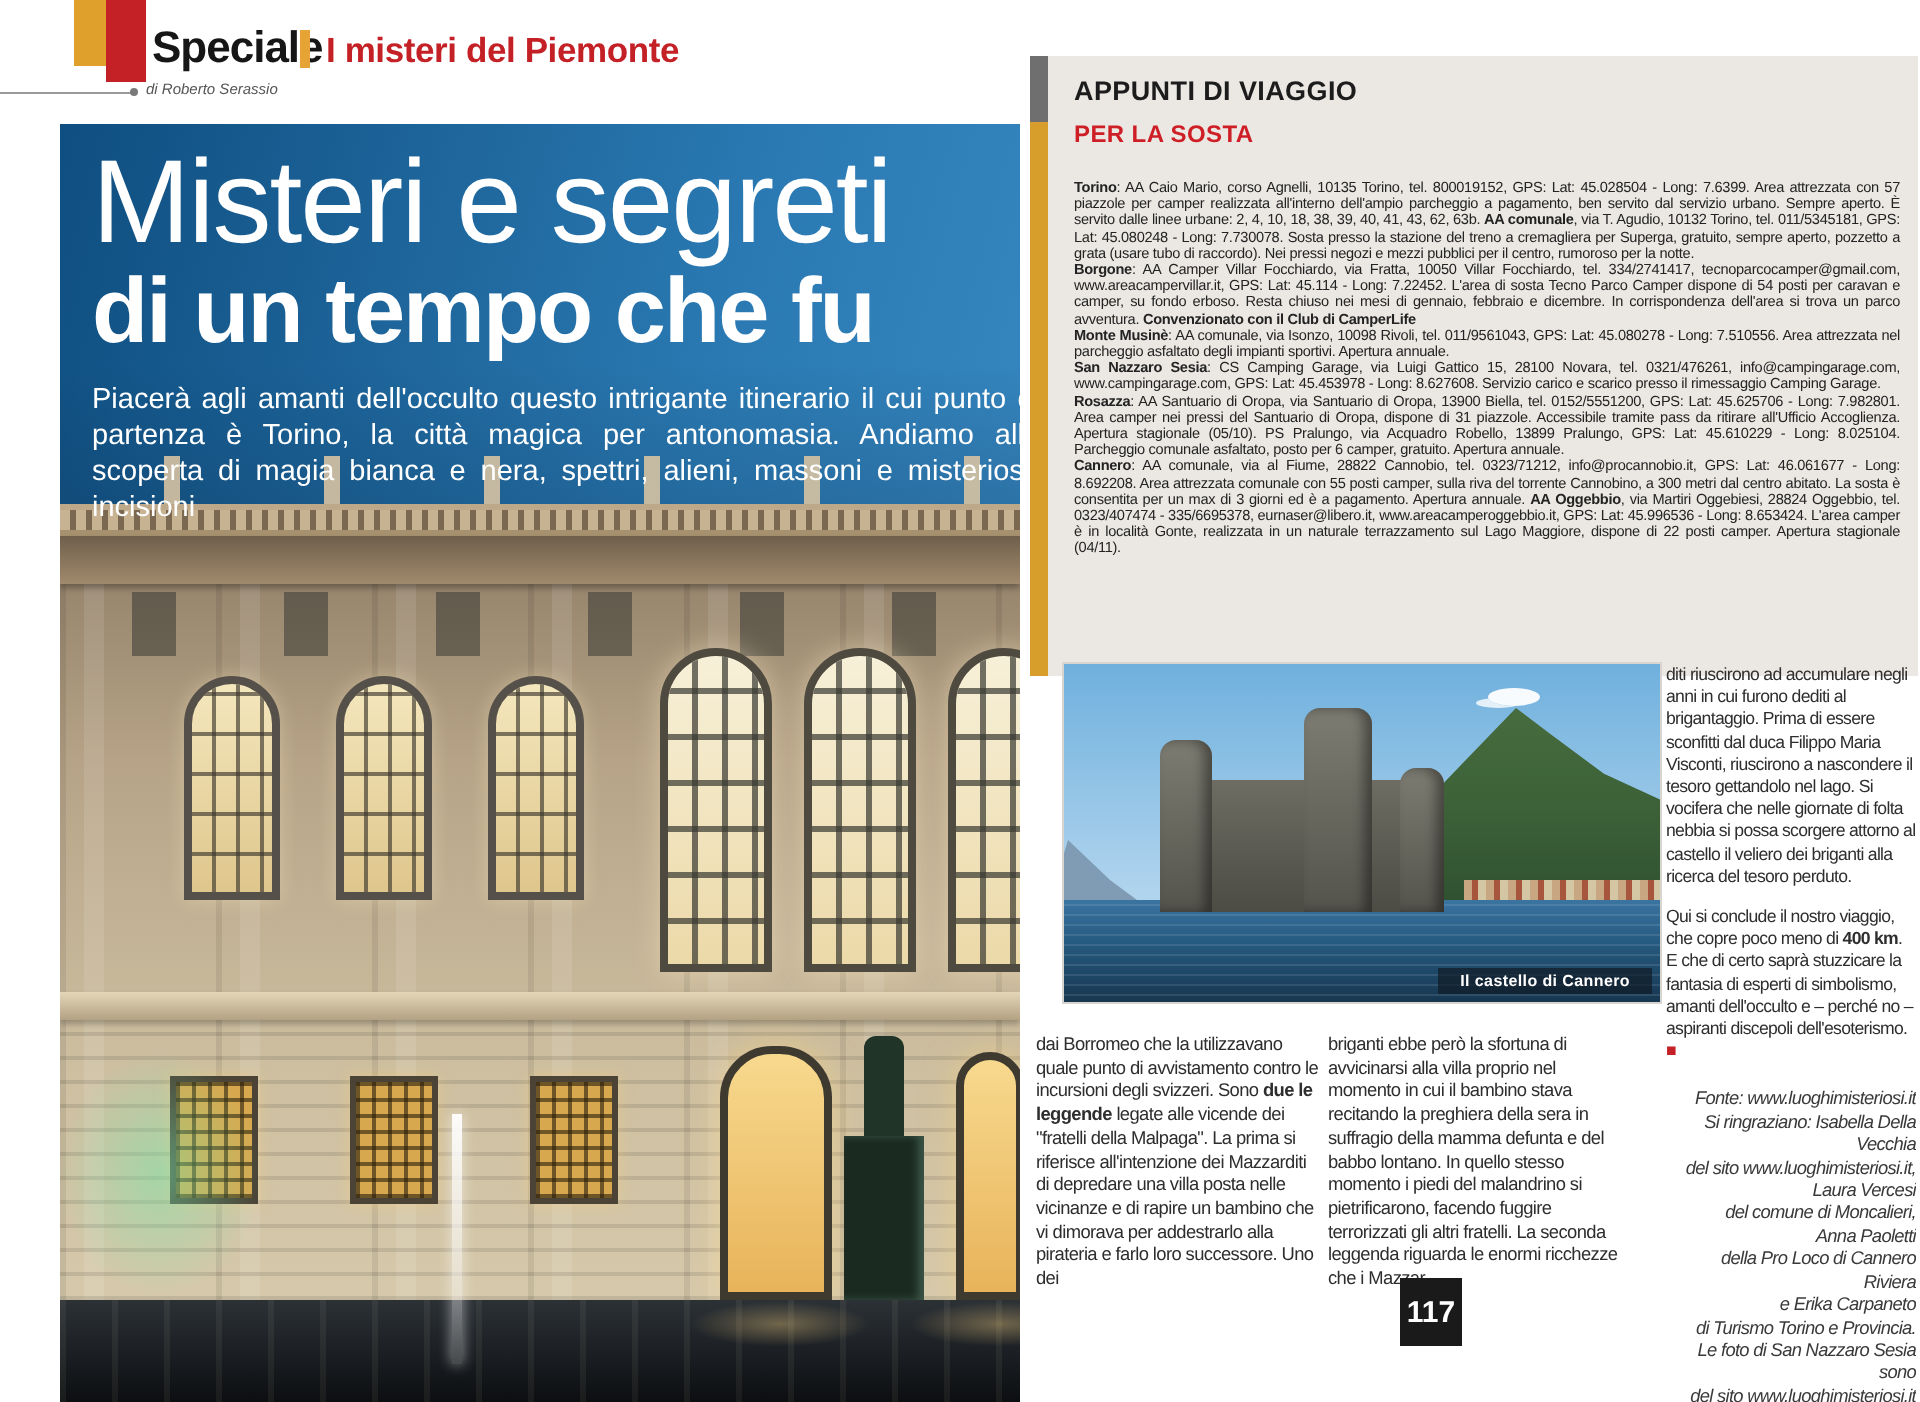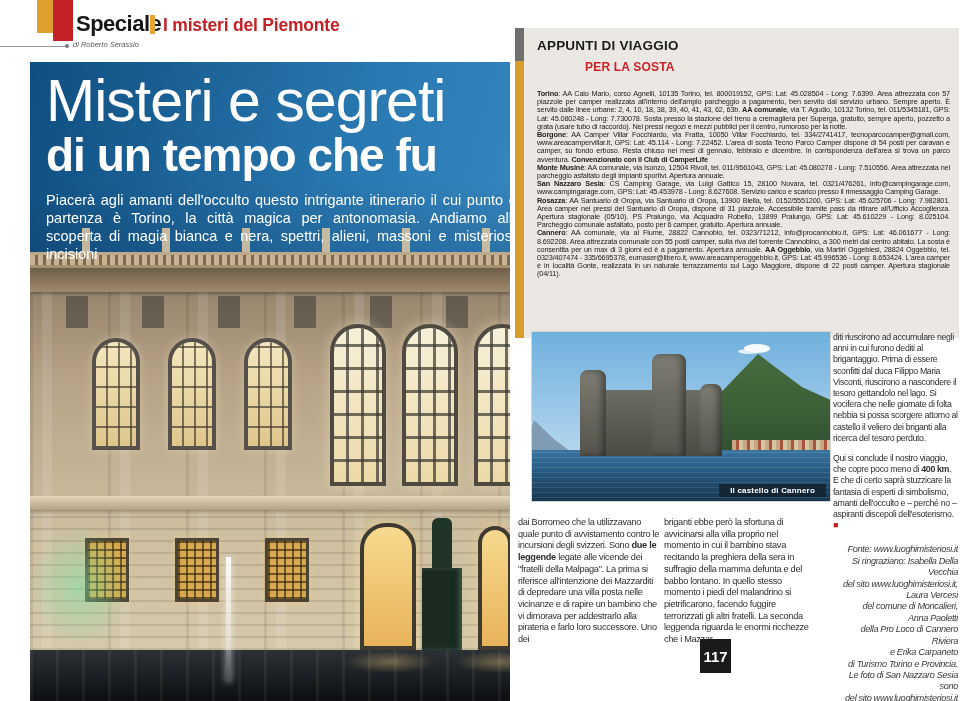--- a/index.html
+++ b/index.html
@@ -73,21 +73,21 @@
   .title-l1{font-size:59px;font-weight:400;letter-spacing:-1px;line-height:1.0;}
   .title-l2{font-size:46px;font-weight:bold;letter-spacing:-1px;line-height:1.05;}
   .intro{margin-top:12px;font-size:14.5px;line-height:18px;width:474px;text-align:justify;}
 
   
   .appunti{position:absolute;left:515px;top:28px;width:444px;height:310px;background:#ebe8e3;overflow:hidden;}
   .bar-gray{position:absolute;left:0;top:0;width:9px;height:33px;background:#6f6f6f;}
   .bar-gold{position:absolute;left:0;top:33px;width:9px;height:277px;background:#d79e2c;}
   .app-inner{position:absolute;left:9px;top:0;right:0;bottom:0;padding:10px 9px 6px 13px;}
   .app-title{font-size:13.5px;font-weight:bold;color:#1c1c1c;letter-spacing:0.2px;}
-  .app-sub{font-size:12px;font-weight:bold;color:#ce1f27;margin-top:7px;letter-spacing:0.2px;margin-left:48px;}
+  .app-sub{font-size:12px;font-weight:bold;color:#ce1f27;margin-top:7px;letter-spacing:0.2px;}
   .app-body{margin-top:16px;font-size:7.3px;line-height:8.2px;letter-spacing:-0.15px;color:#232323;text-align:justify;}
   .app-body p{margin:0;}
   .b{font-weight:bold;}
   .r{color:#c42127;}
 
   
   .castle{position:absolute;left:531px;top:331px;width:300px;height:171px;overflow:hidden;border:1px solid #d8d5d0;background:#8ec4e8;}
   .c-sky{position:absolute;inset:0;background:linear-gradient(180deg,#6fb0dd 0%,#a9d0ec 60%,#cde4f2 100%);}
   .c-cloud{position:absolute;left:212px;top:12px;width:26px;height:9px;border-radius:50%;background:rgba(255,255,255,.95);box-shadow:-8px 3px 0 -2px rgba(255,255,255,.8);}
   .c-far{position:absolute;left:-10px;top:78px;width:60px;height:50px;background:#7f9cb4;clip-path:polygon(0 100%,20% 20%,55% 60%,100% 100%);}
@@ -185,21 +185,21 @@
 
   <div class="appunti">
     <div class="bar-gray"></div>
     <div class="bar-gold"></div>
     <div class="app-inner">
       <div class="app-title">APPUNTI DI VIAGGIO</div>
       <div class="app-sub">PER LA SOSTA</div>
       <div class="app-body">
           <p><span class="b">Torino</span><span>: AA Caio Mario, corso Agnelli, 10135 Torino, tel. 800019152, GPS: Lat: 45.028504 - Long: 7.6399. Area attrezzata con 57 piazzole per camper realizzata all'interno dell'ampio parcheggio a pagamento, ben servito dal servizio urbano. Sempre aperto. È servito dalle linee urbane: 2, 4, 10, 18, 38, 39, 40, 41, 43, 62, 63b. </span><span class="b">AA comunale</span><span>, via T. Agudio, 10132 Torino, tel. 011/5345181, GPS: Lat: 45.080248 - Long: 7.730078. Sosta presso la stazione del treno a cremagliera per Superga, gratuito, sempre aperto, pozzetto a grata (usare tubo di raccordo). Nei pressi negozi e mezzi pubblici per il centro, rumoroso per la notte.</span></p>
           <p><span class="b">Borgone</span><span>: AA Camper Villar Focchiardo, via Fratta, 10050 Villar Focchiardo, tel. 334/2741417, tecnoparcocamper@gmail.com, www.areacampervillar.it, GPS: Lat: 45.114 - Long: 7.22452. L'area di sosta Tecno Parco Camper dispone di 54 posti per caravan e camper, su fondo erboso. Resta chiuso nei mesi di gennaio, febbraio e dicembre. In corrispondenza dell'area si trova un parco avventura. </span><span class="b">Convenzionato con il Club di CamperLife</span></p>
-          <p><span class="b">Monte Musinè</span><span>: AA comunale, via Isonzo, 12504 Rivoli, tel. 011/9561043, GPS: Lat: 45.080278 - Long: 7.510556. Area attrezzata nel parcheggio asfaltato degli impianti sportivi. Apertura annuale.</span></p>
+          <p><span class="b">Monte Musinè</span><span>: AA comunale, via Isonzo, 10098 Rivoli, tel. 011/9561043, GPS: Lat: 45.080278 - Long: 7.510556. Area attrezzata nel parcheggio asfaltato degli impianti sportivi. Apertura annuale.</span></p>
           <p><span class="b">San Nazzaro Sesia</span><span>: CS Camping Garage, via Luigi Gattico 15, 28100 Novara, tel. 0321/476261, info@campingarage.com, www.campingarage.com, GPS: Lat: 45.453978 - Long: 8.627608. Servizio carico e scarico presso il rimessaggio Camping Garage.</span></p>
           <p><span class="b">Rosazza</span><span>: AA Santuario di Oropa, via Santuario di Oropa, 13900 Biella, tel. 0152/5551200, GPS: Lat: 45.625706 - Long: 7.982801. Area camper nei pressi del Santuario di Oropa, dispone di 31 piazzole. Accessibile tramite pass da ritirare all'Ufficio Accoglienza. Apertura stagionale (05/10). PS Pralungo, via Acquadro Robello, 13899 Pralungo, GPS: Lat: 45.610229 - Long: 8.025104. Parcheggio comunale asfaltato, posto per 6 camper, gratuito. Apertura annuale.</span></p>
           <p><span class="b">Cannero</span><span>: AA comunale, via al Fiume, 28822 Cannobio, tel. 0323/71212, info@procannobio.it, GPS: Lat: 46.061677 - Long: 8.692208. Area attrezzata comunale con 55 posti camper, sulla riva del torrente Cannobino, a 300 metri dal centro abitato. La sosta è consentita per un max di 3 giorni ed è a pagamento. Apertura annuale. </span><span class="b">AA Oggebbio</span><span>, via Martiri Oggebiesi, 28824 Oggebbio, tel. 0323/407474 - 335/6695378, eurnaser@libero.it, www.areacamperoggebbio.it, GPS: Lat: 45.996536 - Long: 8.653424. L'area camper è in località Gonte, realizzata in un naturale terrazzamento sul Lago Maggiore, dispone di 22 posti camper. Apertura stagionale (04/11).</span></p>
         </div>
     </div>
   </div>
 
   <div class="castle">
     <div class="c-sky"></div>
     <div class="c-cloud"></div>

